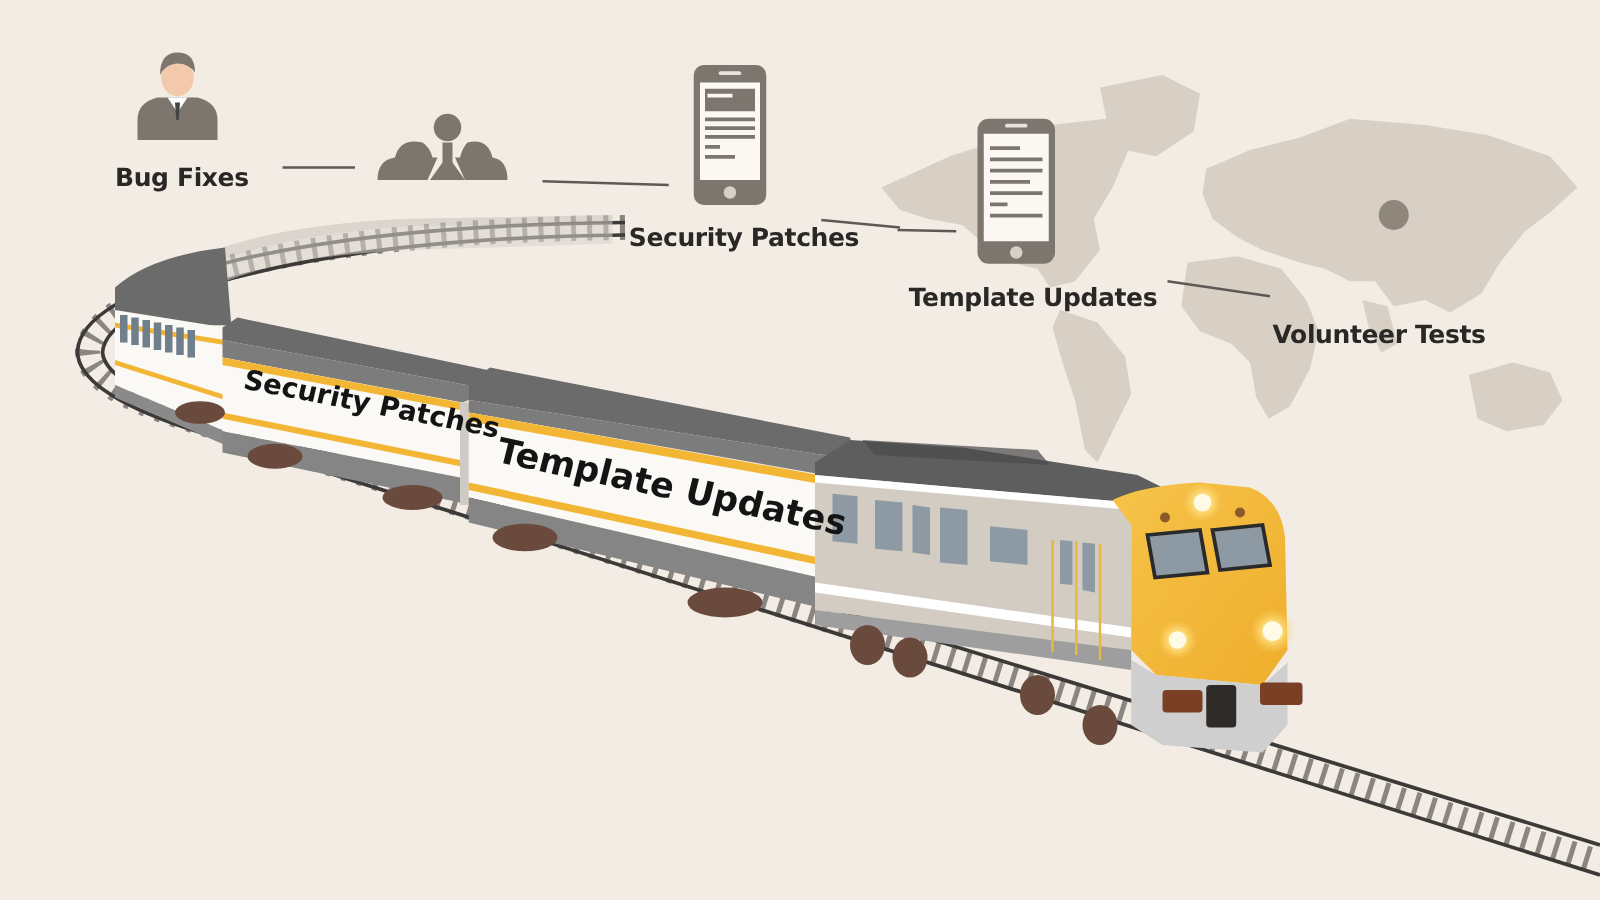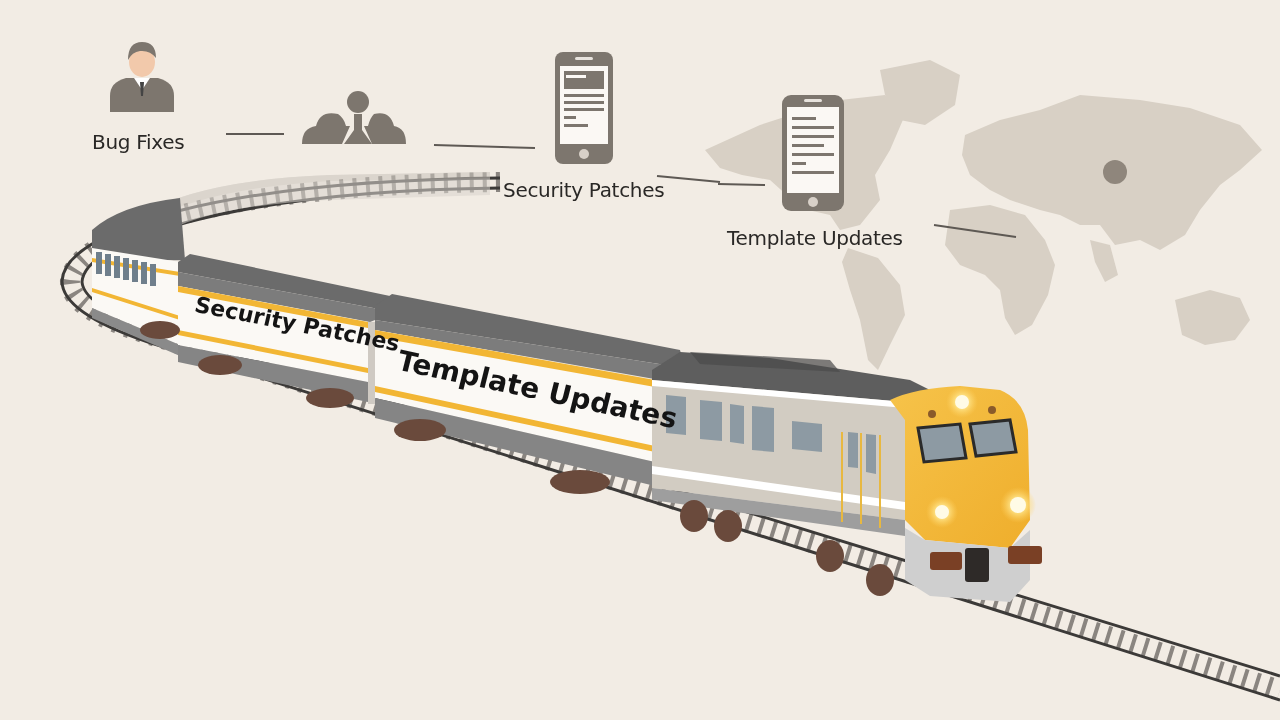--- a/index.html
+++ b/index.html
@@ -1,18 +1,18 @@
 <!DOCTYPE html>
 <html><head>
 <meta charset="utf-8">
 <style>
   html, body { margin:0; padding:0; }
   body { width:1280px; height:720px; overflow:hidden; background:#f2ece4; font-family:"Liberation Sans", sans-serif; }
   #scene { position:absolute; left:0; top:0; width:1280px; height:720px; }
-  .lbl { position:absolute; font-family:"DejaVu Sans", sans-serif; font-weight:normal; color:#2a2826; white-space:nowrap; letter-spacing:-0.3px; }
+  .lbl { position:absolute; font-family:"DejaVu Sans", sans-serif; font-weight:bold; color:#2a2826; white-space:nowrap; letter-spacing:-0.3px; }
   .carlbl { position:absolute; font-family:"DejaVu Sans", sans-serif; font-weight:bold; color:#141414; white-space:nowrap; transform-origin:left top; }
 </style>
 </head>
 <body>
 
 <div id="scene">
 <svg width="1280" height="720" viewBox="0 0 1280 720" xmlns="http://www.w3.org/2000/svg">
   <defs>
     <radialGradient id="glow" cx="50%" cy="50%" r="50%">
       <stop offset="0%" stop-color="#fff8d0"></stop>
@@ -188,17 +188,18 @@
       <ellipse cx="830" cy="556" rx="14" ry="16"></ellipse>
       <ellipse cx="880" cy="580" rx="14" ry="16"></ellipse>
     </g>
   </g>
 </svg>
 
 
 <div class="lbl" style="left:92px; top:130px; font-size:20px;">Bug Fixes</div>
 <div class="lbl" style="left:503px; top:178px; font-size:20px;">Security Patches</div>
 <div class="lbl" style="left:727px; top:226px; font-size:20px;">Template Updates</div>
+<div class="lbl" style="left:1018px; top:255px; font-size:20px;">Volunteer Tests</div>
 
 
 <div class="carlbl" style="left:198px; top:292px; font-size:22px; transform:rotate(11deg) skewX(-2deg);">Security Patches</div>
 <div class="carlbl" style="left:402px; top:344px; font-size:28px; transform:rotate(12deg) skewX(-2deg);">Template Updates</div>
 </div>
 
 </body></html>

